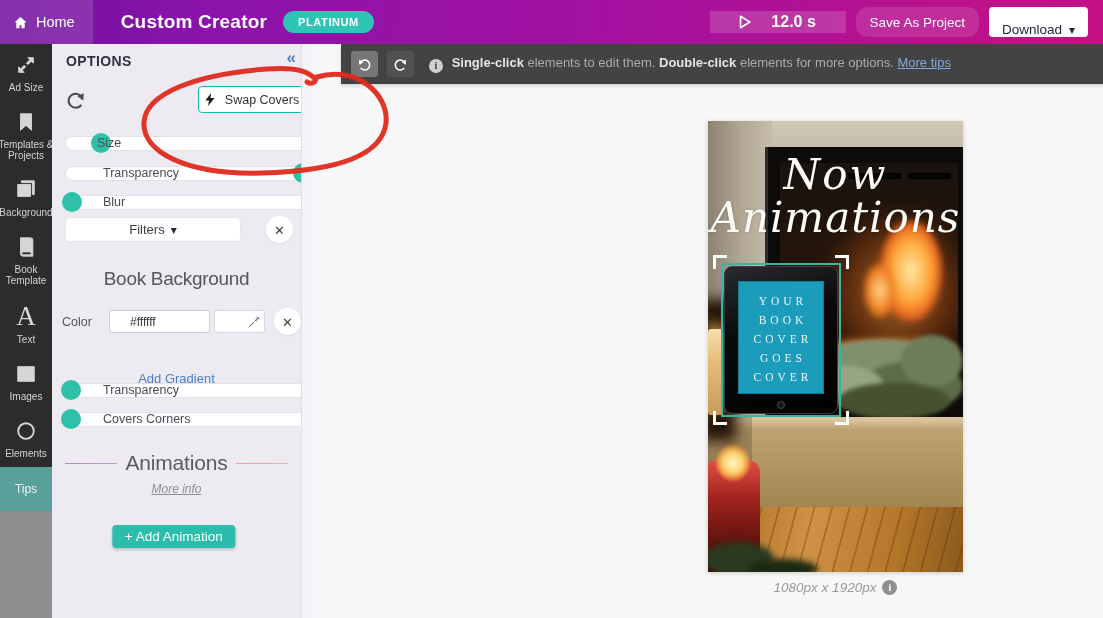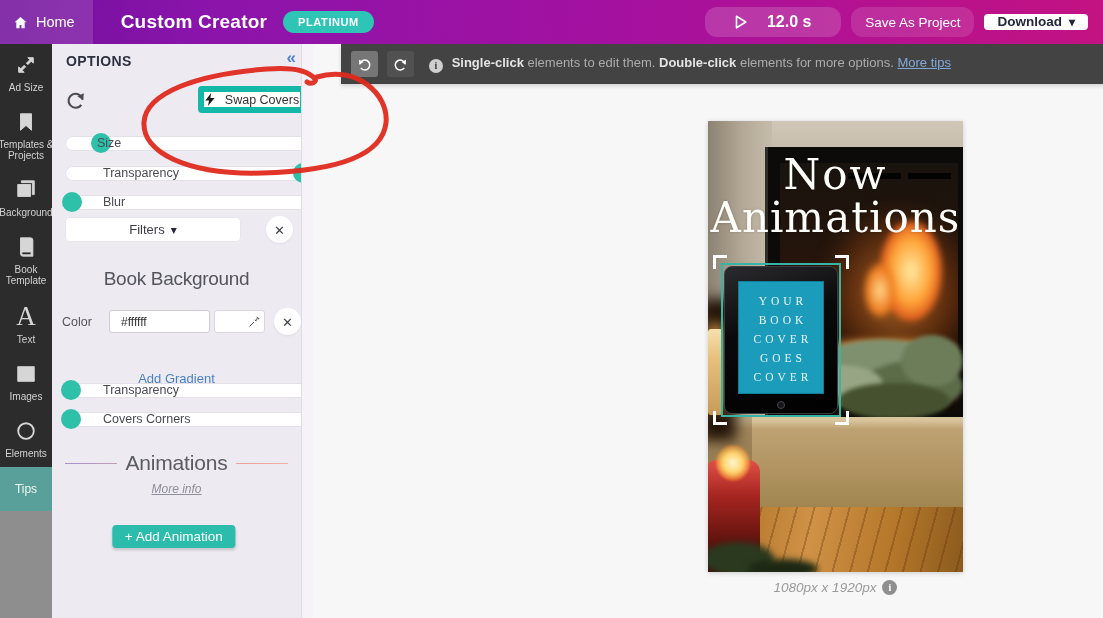--- a/index.html
+++ b/index.html
@@ -10,28 +10,28 @@
   .topbar { position:absolute; left:0; top:0; width:1103px; height:44px;
     background:linear-gradient(93deg,#6f0f9b 0%,#8a14ab 18%,#a411a0 55%,#c31282 100%);
     display:flex; align-items:center; z-index:20; }
   .home-btn { height:100%; display:flex; align-items:center; gap:8px; padding:0 18px 0 13px;
     background:rgba(255,255,255,.14); color:#fff; font-size:14.5px; cursor:pointer; }
   .home-btn svg { width:15px; height:15px; fill:#fff; }
   .app-title { margin-left:28px; color:#fff; font-size:19px; font-weight:bold; letter-spacing:.2px; }
   .plan-badge { margin-left:16px; background:#2ec4b6; color:#fff; font-size:11px; font-weight:bold;
     letter-spacing:.6px; padding:5px 15px; border-radius:13px; }
   .topbar-right { margin-left:auto; display:flex; align-items:center; gap:10px; margin-right:15px; }
-  .play-btn { width:136px; height:30px; background:rgba(255,255,255,.16); border-radius:12px;
+  .play-btn { width:136px; height:22px; background:rgba(255,255,255,.16); border-radius:0;
     display:flex; align-items:center; justify-content:center; gap:20px; color:#fff; cursor:pointer; }
   .play-btn svg { width:12px; height:14px; }
   .play-time { font-size:16px; font-weight:bold; }
   .save-btn { height:30px; padding:0 14px; background:rgba(255,255,255,.12); border-radius:12px;
     color:#fff; font-size:13.5px; display:flex; align-items:center; cursor:pointer; }
-  .download-btn { height:16px; padding:0 13px; background:#fff; border-radius:4px; color:#26263a;
-    font-size:13.5px; font-weight:bold; display:flex; align-items:flex-start; gap:7px; cursor:pointer; }
+  .download-btn { height:30px; padding:0 13px; background:#fff; border-radius:4px; color:#26263a;
+    font-size:13.5px; font-weight:normal; display:flex; align-items:flex-end; gap:7px; cursor:pointer; }
   .caret-down::before { content:"▾"; font-size:12px; color:#26263a; }
 
   
   .sidebar { position:absolute; left:0; top:44px; width:52px; height:574px; background:#2c2c2c;
     display:flex; flex-direction:column; z-index:10; }
   .side-item { display:flex; flex-direction:column; align-items:center; justify-content:center;
     gap:6px; padding:10px 0 8px; cursor:pointer; overflow:hidden; }
   .side-item svg { width:22px; height:22px; fill:#d6d6d6; stroke:#d6d6d6; }
   .side-label { color:#d2d2d2; font-size:10px; text-align:center; line-height:11px;
     white-space:normal; width:56px; margin:0 -2px; }
@@ -45,21 +45,21 @@
     background:#edebf1; z-index:10; }
   .scroll-strip { position:absolute; right:0; top:0; width:12px; height:100%;
     background:#f5f3f7; border-left:1px solid #dfdce4; }
   .opt-title { position:absolute; left:14px; top:9px; font-size:14px; font-weight:bold;
     color:#2f3140; letter-spacing:.4px; }
   .collapse-btn { position:absolute; right:17px; top:5px; color:#4f81c7; font-size:17px;
     font-weight:bold; border-bottom:2px solid #4f81c7; line-height:18px; cursor:pointer; }
   .panel-redo { position:absolute; left:12px; top:44px; width:24px; height:24px; cursor:pointer; }
   .panel-redo svg { width:24px; height:24px; stroke:#4b4b52; fill:#4b4b52; }
   .swap-btn { position:absolute; left:146px; top:42px; width:108px; height:27px; background:#fff;
-    border:6px solid #14b8a6; border-radius:4px; display:flex; align-items:center; justify-content:center;
+    border:1px solid #14b8a6; border-radius:4px; display:flex; align-items:center; justify-content:center;
     gap:10px; font-size:12.5px; color:#333; cursor:pointer; }
   .swap-btn svg { width:10px; height:13px; fill:#1c1c1c; }
 
   .slider { position:absolute; left:13px; width:245px; height:15px; background:#fff;
     border-radius:8px; box-shadow:inset 0 0 0 1px #e3e0e8; cursor:pointer; }
   .slider .knob { position:absolute; top:-3px; width:20px; height:20px; border-radius:50%;
     background:#2fc0a9; cursor:pointer; }
   .slider .slabel { position:absolute; top:0; left:38px; font-size:12.5px; color:#4a4a55;
     line-height:15px; z-index:2; }
   .sl-size { top:92px; } .sl-size .knob { left:26px; } .sl-size .slabel { left:32px; }
@@ -75,21 +75,21 @@
     display:flex; align-items:center; justify-content:center; cursor:pointer;
     box-shadow:0 1px 2px rgba(0,0,0,.07); }
   .x-glyph::before { content:"✕"; font-size:13px; color:#3f3f46; }
   .x-filters { left:214px; top:172px; }
   .bb-heading { position:absolute; left:0; top:224px; width:249px; text-align:center;
     font-size:19px; color:#54555e; letter-spacing:-.3px; }
   .color-row { position:absolute; left:0; top:266px; width:249px; height:24px; }
   .color-label { position:absolute; left:10px; top:5px; font-size:12.5px; color:#55555e; }
   .color-input { position:absolute; left:57px; top:0; width:101px; height:23px; background:#fff;
     border:1px solid #cfccd5; border-radius:3px; font-size:12px; color:#333;
-    padding:0 11px; font-family:"Liberation Sans",sans-serif; }
+    padding:0 20px; font-family:"Liberation Sans",sans-serif; }
   .color-swatch { position:absolute; left:162px; top:0; width:51px; height:23px; background:#fff;
     border:1px solid #d9d6de; border-radius:3px; cursor:pointer; }
   .color-swatch svg { position:absolute; right:2px; top:3px; width:15px; height:15px;
     fill:none; stroke:#4a4a50; stroke-width:1.6; }
   .x-color { left:222px; top:-2px; }
   .link { color:#4b7fc3; text-decoration:underline; cursor:pointer; }
   .add-gradient { position:absolute; left:0; top:299px; width:249px; text-align:center; font-size:13px;margin-top:28px; }
   .anim-head-row { position:absolute; left:13px; top:407px; width:223px; display:flex;
     align-items:center; gap:9px; }
   .anim-line-l { flex:1; height:1px; background:linear-gradient(90deg,#a291cd,#c39bb4); }
@@ -170,21 +170,21 @@
   .red-candle { left:-3px; top:339px; width:55px; height:112px; border-radius:12px 12px 0 0;
     background:linear-gradient(180deg,#e05047 0,#a62520 32%,#58110c 78%,#3d0a07 100%); }
   .flame-glow { position:absolute; left:11px; top:-15px; width:34px; height:36px; border-radius:50%;
     background:radial-gradient(circle at center, #fff7d4 0%, #ffd36b 40%, rgba(255,145,40,.45) 70%, transparent 100%);
     filter:blur(1px); }
   .pine-bl { left:-6px; top:421px; width:72px; height:34px; border-radius:50%;
     background:#2b3a1f; filter:blur(3px); }
   .pine-bl2 { left:40px; top:438px; width:70px; height:20px; border-radius:50%;
     background:#1c2813; filter:blur(3px); }
   .headline { left:0; top:30px; width:255px; text-align:center; z-index:5; color:#fcfcf8;
-    font-family:"DejaVu Serif",serif; text-shadow:0 0 3px rgba(0,0,0,.2); }
+    font-family:"DejaVu Serif",serif; font-style:italic; text-shadow:0 0 3px rgba(0,0,0,.2); }
   .hl1 { font-size:42px; line-height:48px; letter-spacing:2px; }
   .hl2 { font-size:42px; line-height:46px; margin-top:-4px; letter-spacing:1px; }
 
   .sel-group { left:13px; top:142px; width:120px; height:154px; z-index:6; }
   .sel-border { position:absolute; inset:0; border:2px solid #38b3a4; }
   .corner { position:absolute; width:14px; height:14px; border:0 solid #fff; }
   .c-tl { left:-8px; top:-8px; border-left-width:3px; border-top-width:3px; }
   .c-tr { right:-8px; top:-8px; border-right-width:3px; border-top-width:3px; }
   .c-bl { left:-8px; bottom:-8px; border-left-width:3px; border-bottom-width:3px; }
   .c-br { right:-8px; bottom:-8px; border-right-width:3px; border-bottom-width:3px; }

